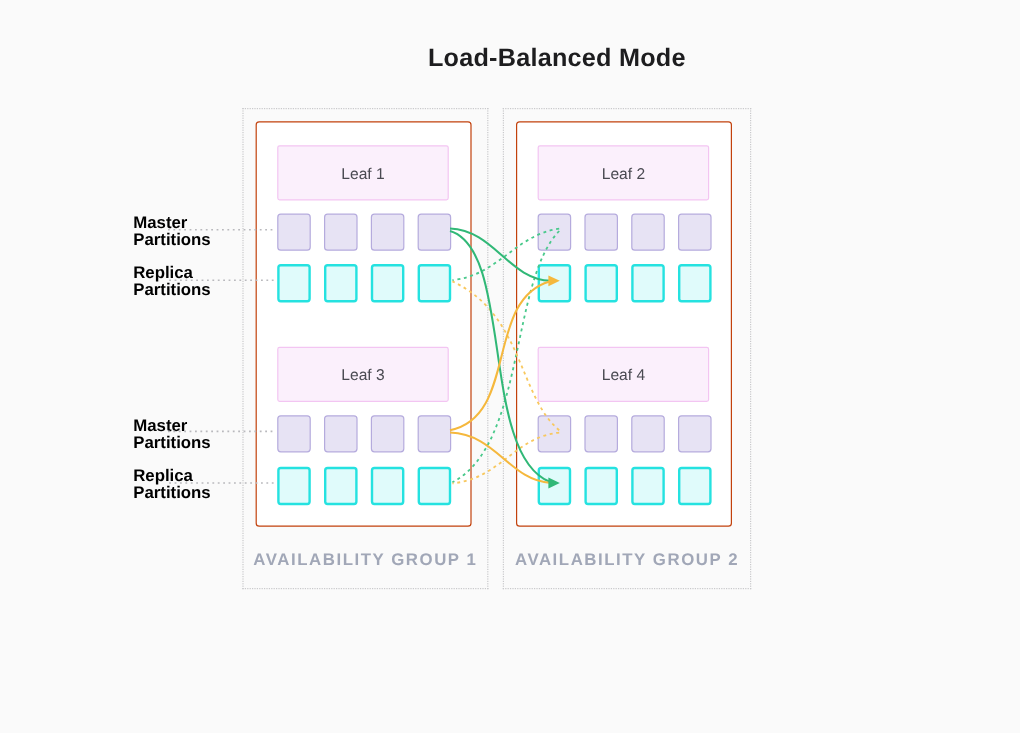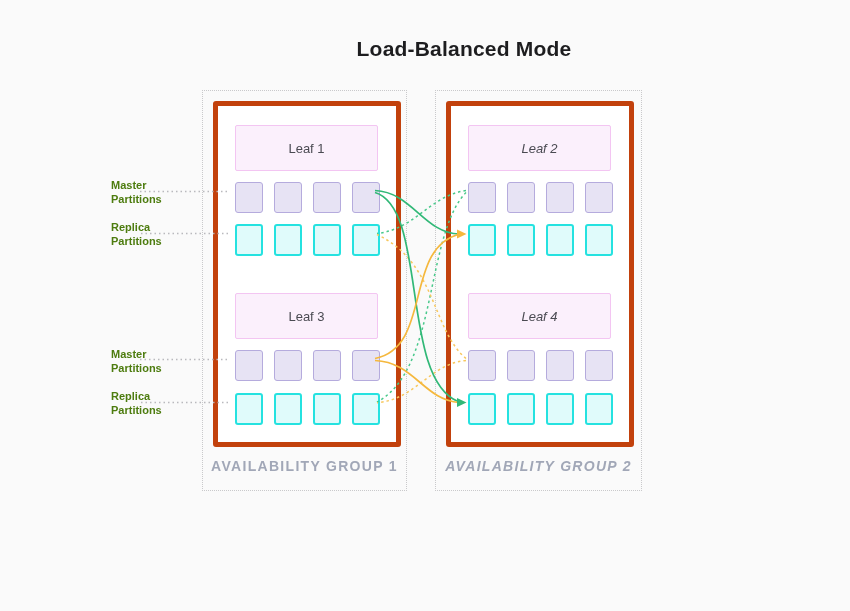--- a/index.html
+++ b/index.html
@@ -12,25 +12,25 @@
   .canvas{position:relative;width:850px;height:611px;overflow:hidden;}
 
   .title{
     position:absolute;top:37px;left:0;width:850px;
     text-align:center;font-size:21px;font-weight:bold;
     color:#1d1d1f;letter-spacing:.2px;margin-left:39px;
   }
 
   .group{position:absolute;border:1px dotted #c9c9cb;}
   #group1{left:202px;top:90px;width:203px;height:399px;}
-  #group2{left:435px;top:90px;width:205px;height:399px;font-style:italic;}
+  #group2{left:419px;top:90px;width:205px;height:399px;}
 
   .card{
     position:absolute;left:10px;top:10px;width:178px;height:336px;
-    background:#ffffff;border:5px solid #c2410c;border-radius:3px;
+    background:#ffffff;border:1px solid #c2410c;border-radius:3px;
   }
 
   .leaf{
     position:absolute;left:17px;width:141px;height:44px;
     background:var(--leaf-fill,#fbf0fc);
     border:1px solid var(--leaf-border,#f3c5f2);
     border-radius:2px;
     display:flex;align-items:center;justify-content:center;
     font-size:13px;color:#4a4a52;
   }
@@ -56,22 +56,22 @@
   }
 
   .group-label{
     position:absolute;bottom:16px;left:0;right:0;text-align:center;
     font-size:14px;font-weight:bold;letter-spacing:1.3px;
     color:#a1a7b7;
   }
 
   .side-label{
     position:absolute;left:111px;width:64px;
-    font-size:11px;font-weight:bold;line-height:13.5px;
-    color:#4d7c0f;
+    font-size:14px;font-weight:bold;line-height:13.5px;
+    color:#000000;
   }
   #side-label-1{top:179px;}
   #side-label-2{top:221px;}
   #side-label-3{top:348px;}
   #side-label-4{top:390px;}
 
   svg.overlay{position:absolute;left:0;top:0;pointer-events:none;}
 </style>
 </head>
 <body>

